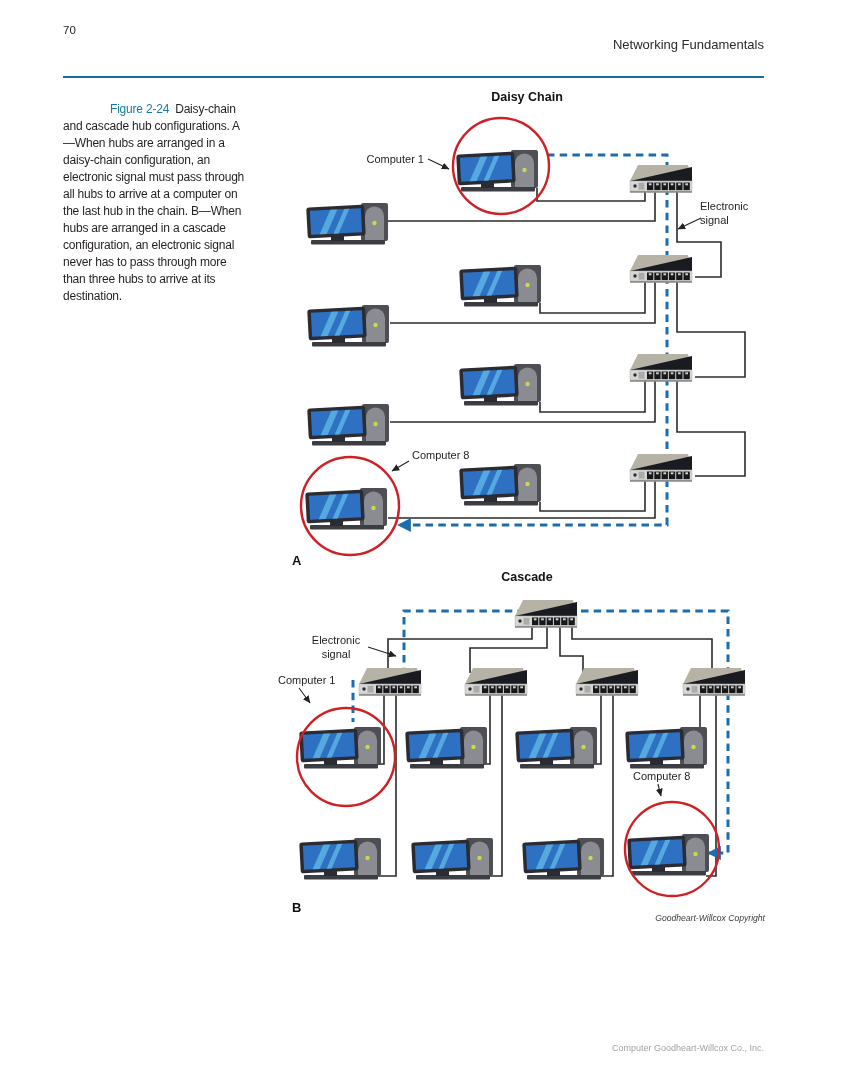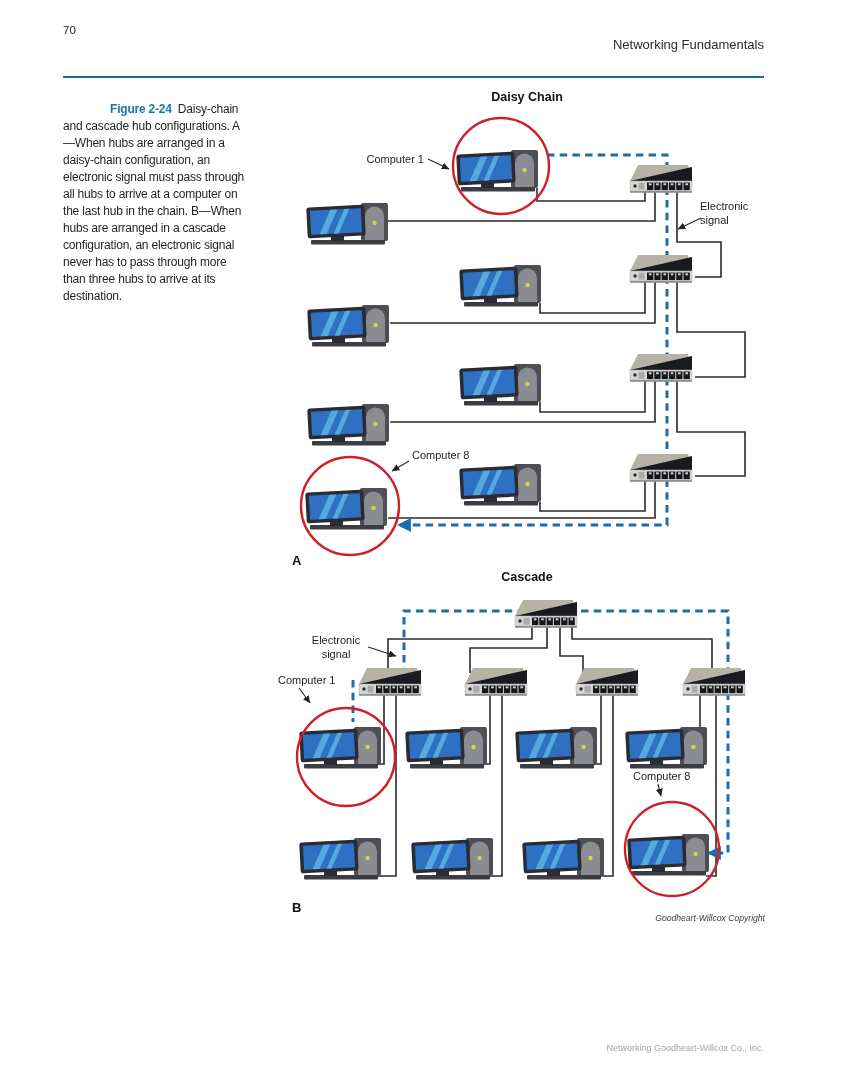--- a/index.html
+++ b/index.html
@@ -2,21 +2,21 @@
 <html><head>
 <meta charset="utf-8">
 <style>
   html,body{margin:0;padding:0;background:#ffffff;}
   body{width:849px;height:1087px;position:relative;font-family:"Liberation Sans",sans-serif;overflow:hidden;}
   .abs{position:absolute;}
   #page-number{left:63px;top:24px;font-size:11.5px;font-weight:normal;color:#1e1e1e;}
   #running-head{right:85px;top:37px;font-size:13px;color:#2a2a2a;text-align:right;}
   #header-rule{left:63px;top:76px;width:701px;height:2px;background:#1a6a9c;}
   #caption{left:63px;top:89px;width:182px;font-size:12px;line-height:17px;color:#231f20;letter-spacing:-0.2px;}
-  #caption .figlabel{color:#1779a3;font-weight:bold;margin-right:6px;padding-left:47px;}
+  #caption .figlabel{color:#1779a3;font-weight:normal;margin-right:6px;padding-left:47px;}
   #credits{right:84px;top:913px;text-align:right;font-style:italic;font-size:8.6px;line-height:11.5px;color:#3d3d3d;}
   #copyright{right:85px;top:1043px;font-size:9px;color:#a3a3a3;}
   svg text{font-family:"Liberation Sans",sans-serif;}
   .diag-label{font-size:11px;fill:#1e1e1e;}
   .diag-title{font-size:12.5px;font-weight:bold;fill:#111;}
   .panel-letter{font-size:13px;font-weight:bold;fill:#111;}
   .cable{fill:none;stroke:#2b2b2b;stroke-width:1.6;}
   .signal{fill:none;stroke:#1d6dae;stroke-width:3;stroke-dasharray:7.5 5.2;}
   .ring{fill:none;stroke:#ce2127;stroke-width:2.4;}
   .ptr{fill:none;stroke:#232323;stroke-width:1.1;}
@@ -162,13 +162,13 @@
   <text class="diag-label" x="278" y="684">Computer 1</text>
   <path class="ptr" d="M299 688 L310 703" marker-end="url(#mblack)"></path>
   <text class="diag-label" x="633" y="780">Computer 8</text>
   <path class="ptr" d="M658 784 L661 796" marker-end="url(#mblack)"></path>
 </svg>
 
 <div class="abs" id="credits">
   <div>Goodheart-Willcox Copyright</div>
 </div>
 
-<div class="abs" id="copyright">Networking Goodheart-Willcox Co., Inc.</div>
+<div class="abs" id="copyright">Computer Goodheart-Willcox Co., Inc.</div>
 
 </body></html>

